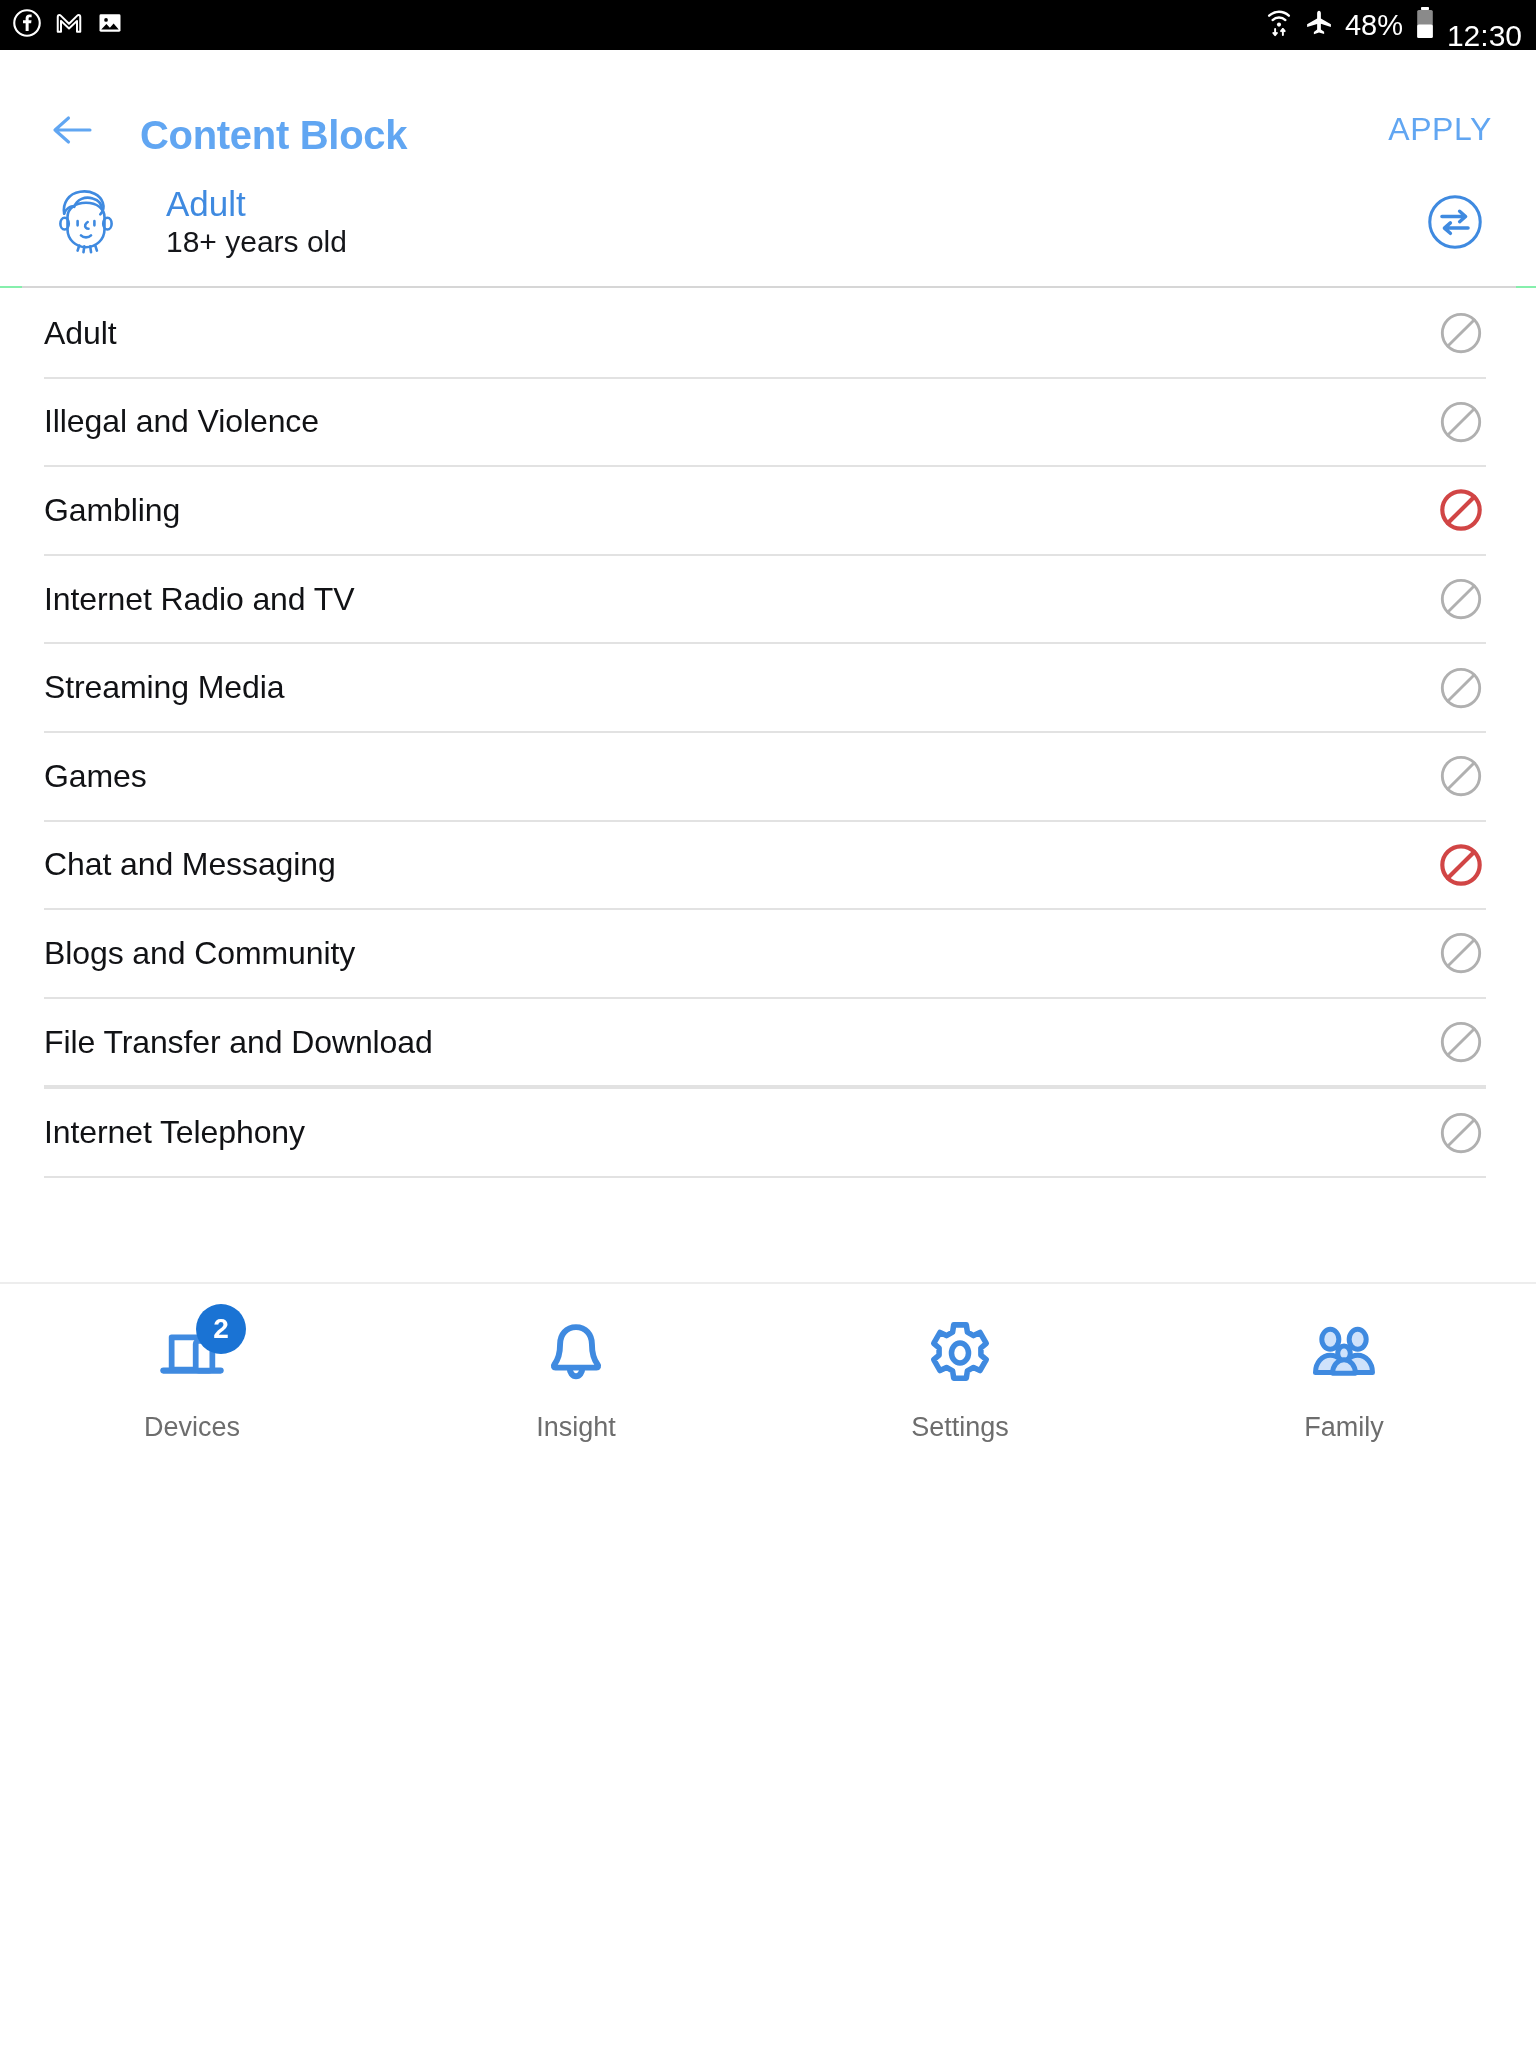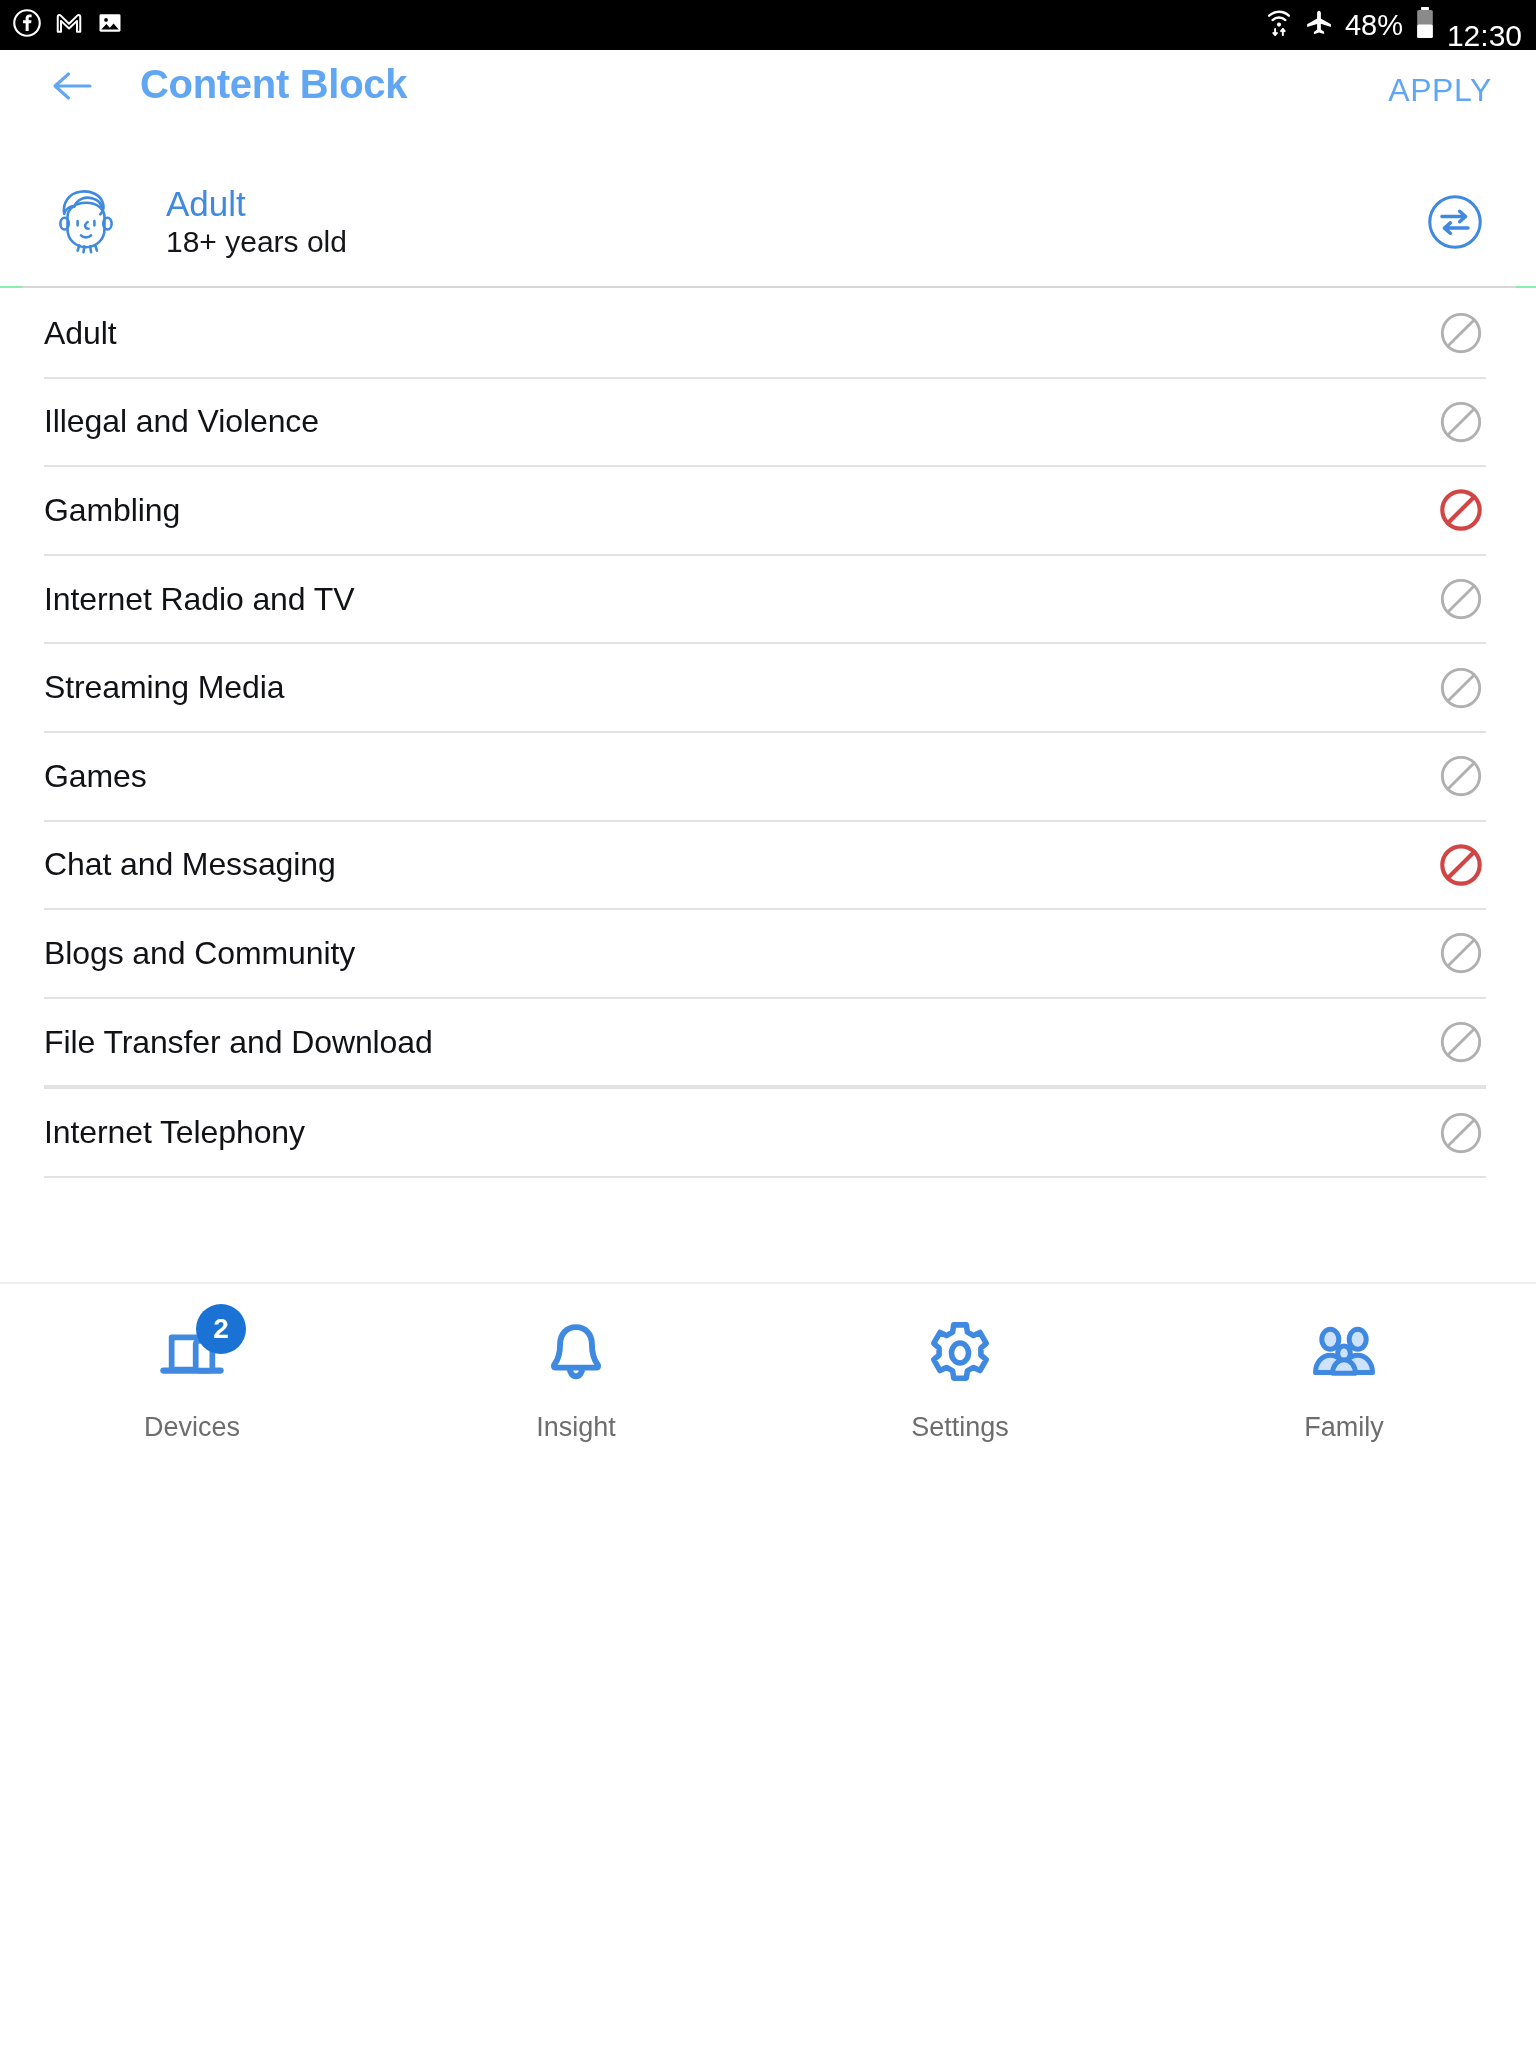--- a/index.html
+++ b/index.html
@@ -43,21 +43,21 @@
     color: #ffffff;
     font-size: 30px;
     font-family: "Liberation Sans", sans-serif;
     margin-top: 21px;
   }
 
   
   .appbar {
     height: 108px;
     display: flex;
-    align-items: flex-start;
+    align-items: flex-end;
     padding: 12px 40px 0 46px;
     flex: 0 0 auto;
     background: #ffffff;
   }
   .back-btn {
     width: 52px; height: 52px;
     display: flex; align-items: center; justify-content: center;
     cursor: pointer;
   }
   .appbar-title {

